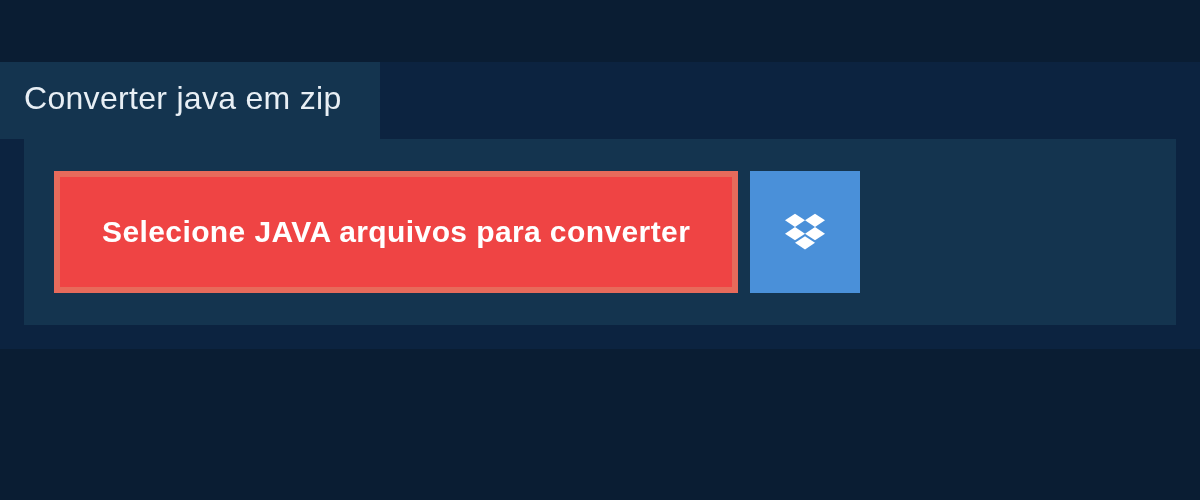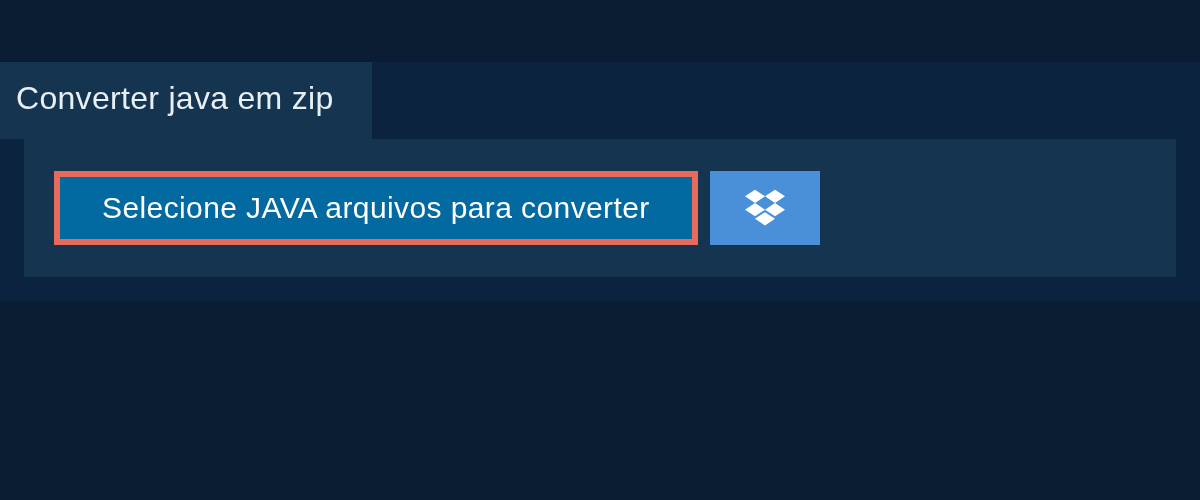--- a/index.html
+++ b/index.html
@@ -15,39 +15,39 @@
       background: #0a1d33;
     }
     .tab-container {
       display: flex;
     }
     .tab {
       background: #14344f;
       color: #e8eff5;
       font-size: 32px;
       font-weight: 300;
-      padding: 18px 38px 22px 16px;
+      padding: 18px 38px 22px 24px;
       letter-spacing: 0.3px;
     }
     .panel {
       margin: 0 24px 24px 24px;
       background: #14344f;
       padding: 32px 30px;
       display: flex;
       gap: 12px;
       align-items: stretch;
     }
     .select-button {
       position: relative;
-      background: #0369a1;
+      background: #ef4444;
       border: 6px solid #e76a5b;
       color: #ffffff;
       font-size: 30px;
-      font-weight: 400;
-      padding: 14px 42px;
+      font-weight: 700;
+      padding: 38px 42px;
       flex: 0 0 auto;
       text-align: center;
       cursor: pointer;
       letter-spacing: 0.4px;
       display: flex;
       align-items: center;
       justify-content: center;
     }
     .dropbox-button {
       background: #4a90d9;

